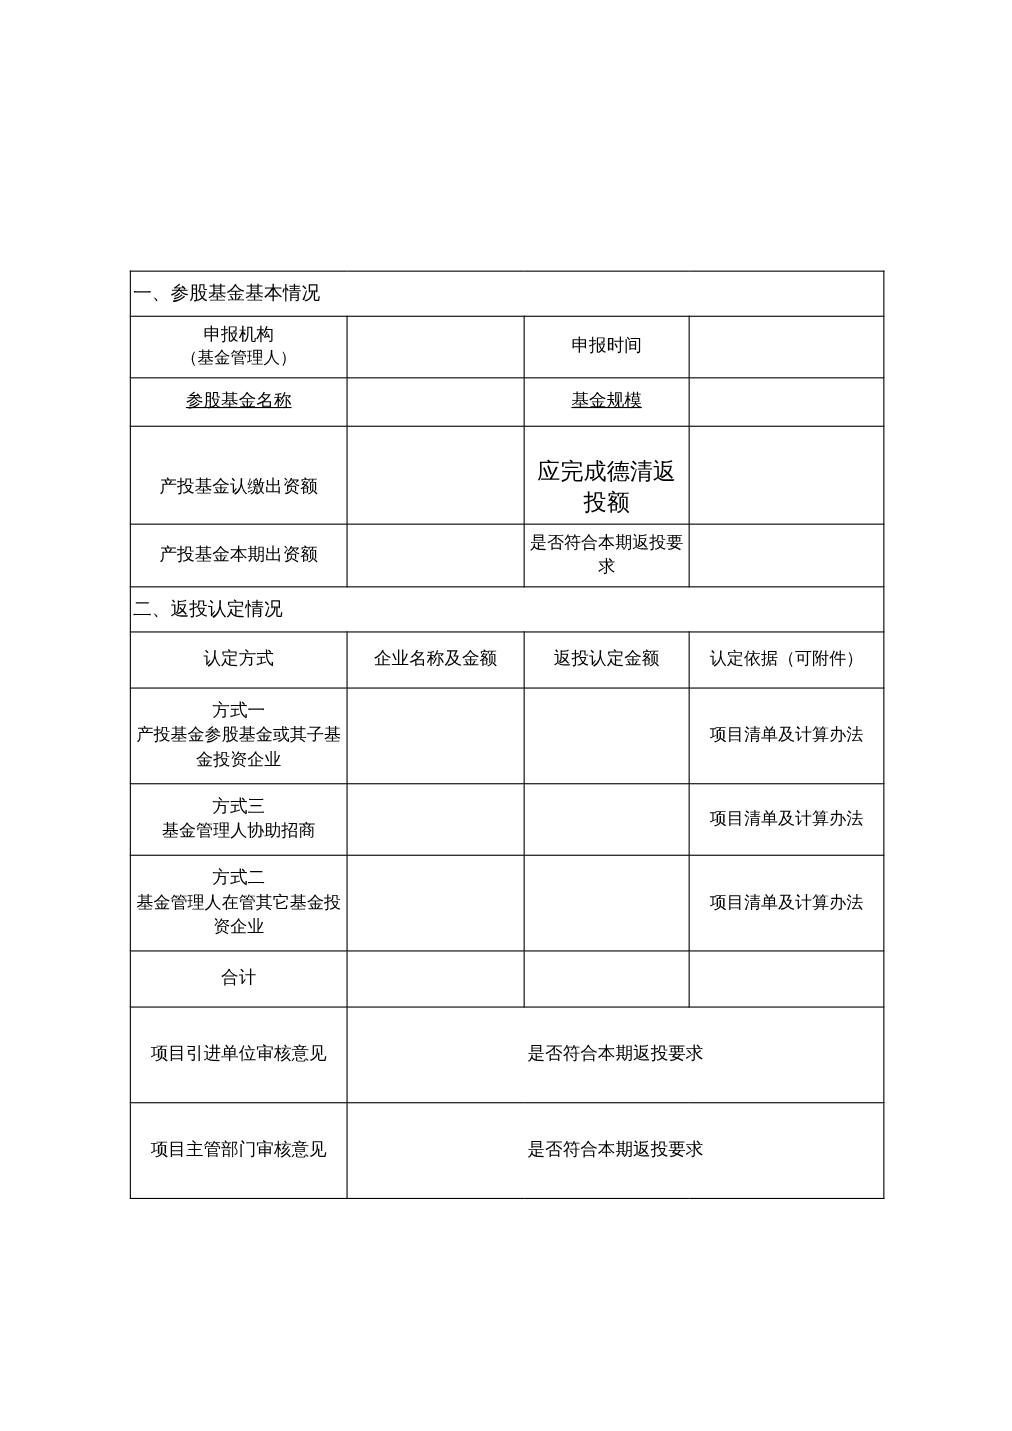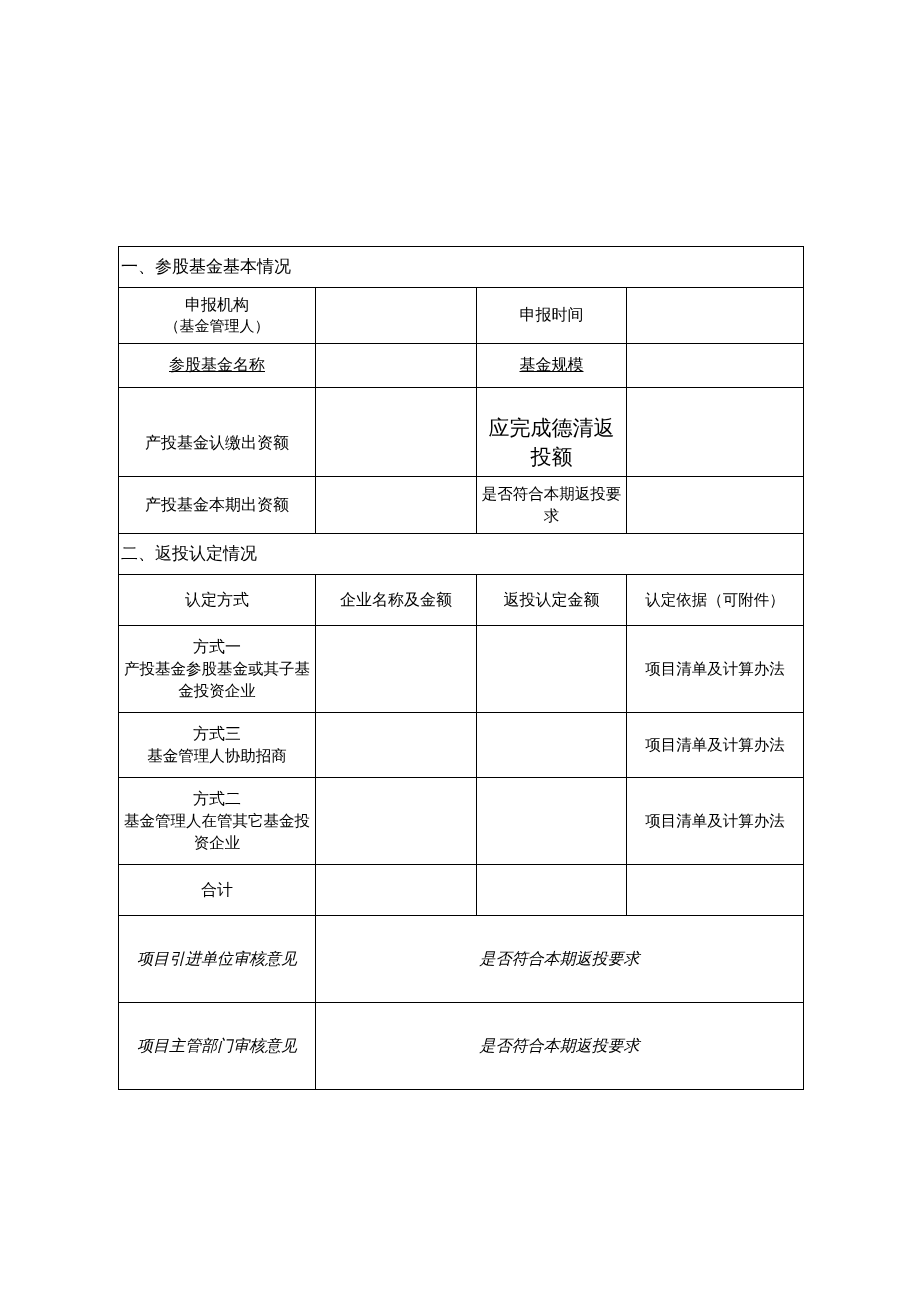--- a/index.html
+++ b/index.html
@@ -58,21 +58,20 @@
     }
     .title-line {
       display: block;
     }
     .desc-line {
       display: block;
       font-size: 15.5px;
     }
     .tall-row td {
       height: 86px;
-      font-style: italic;
     }
     .col-a { width: 197px; }
     .col-b { width: 161px; }
     .col-c { width: 150px; }
     .col-d { width: 177px; }
   </style>
 </head>
 <body>
 
 <div class="page">

